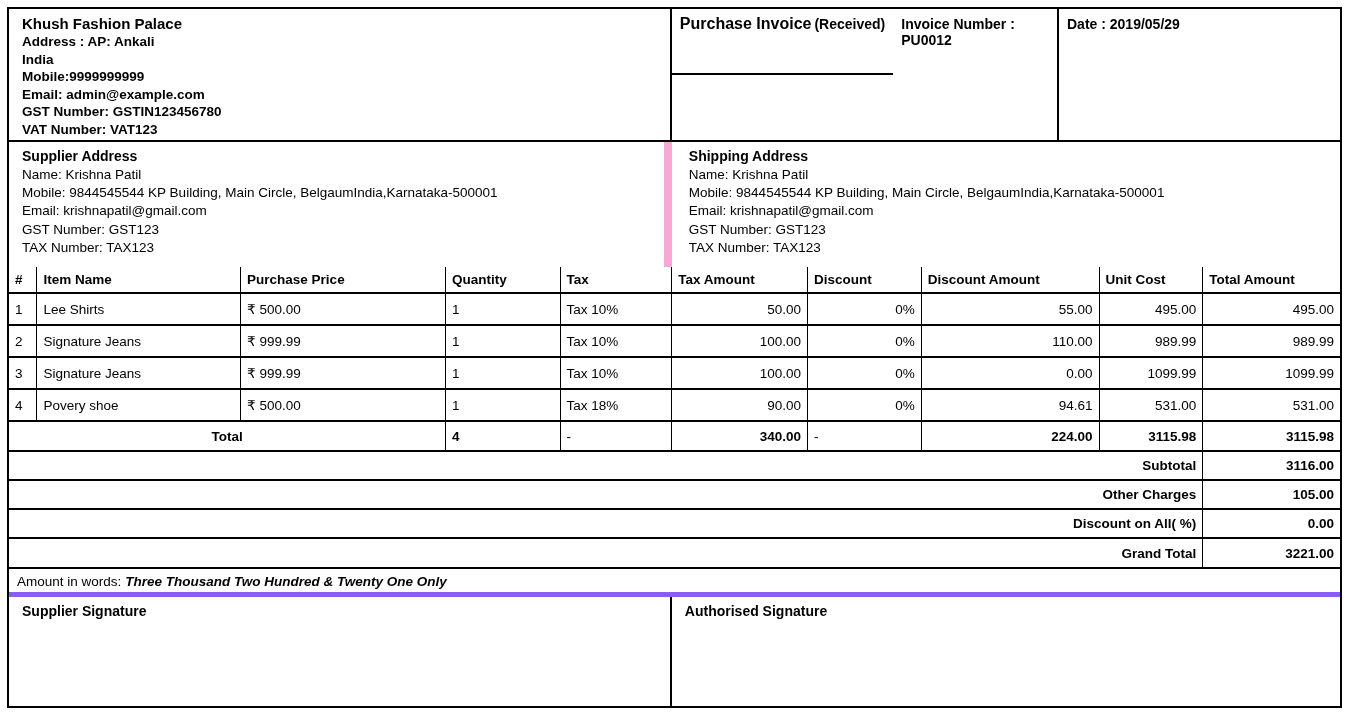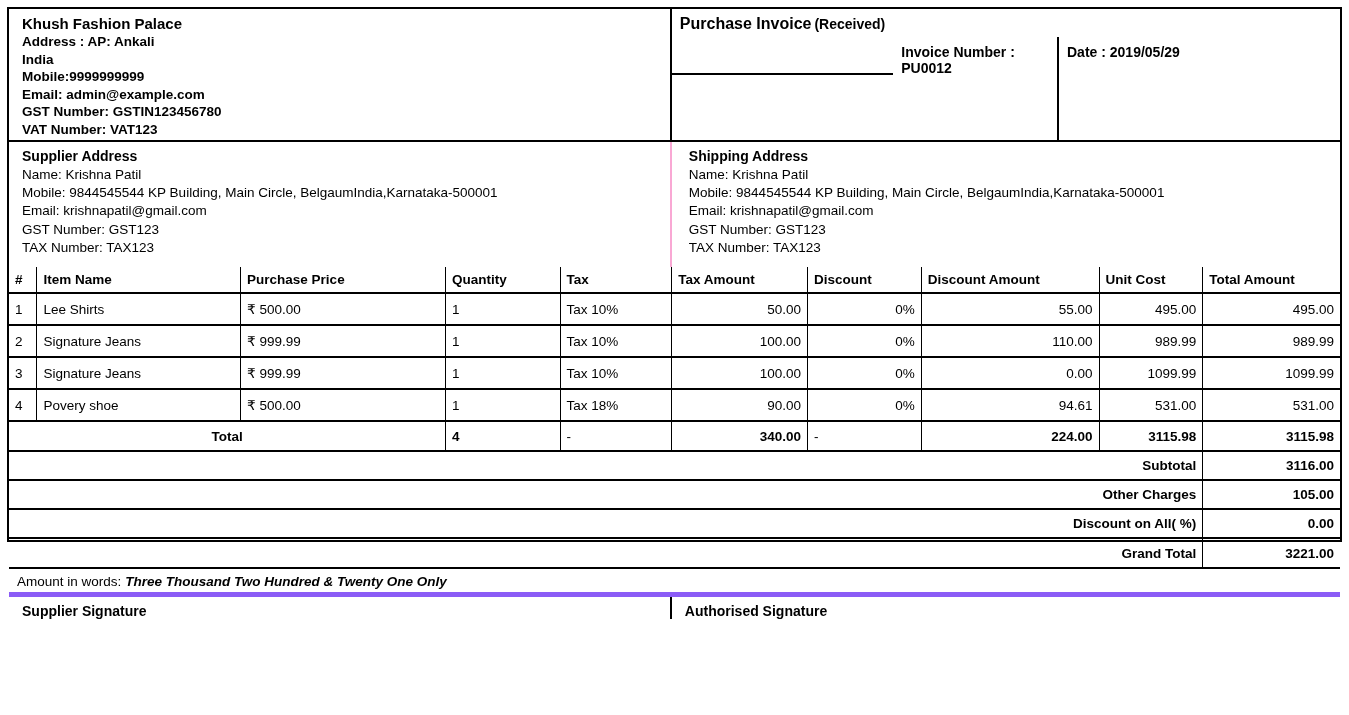--- a/index.html
+++ b/index.html
@@ -5,44 +5,44 @@
   * { margin: 0; padding: 0; box-sizing: border-box; }
   html, body { background: #ffffff; }
   body {
     width: 1349px; height: 715px;
     font-family: "Liberation Sans", "DejaVu Sans", sans-serif;
     color: #000000;
     position: relative;
   }
   .page {
     position: absolute; left: 7px; top: 7px;
-    width: 1335px; height: 535px;
+    width: 1335px; height: 701px;
     border: 2px solid #000;
     display: flex; flex-direction: column;
     background: #fff;
   }
 
   
   .top-row { display: flex; height: 131px; flex: none; }
   .company-cell { width: 49.8%; border-right: 2px solid #000; padding: 5px 10px 0 13px; }
   .company-name { font-size: 15px; font-weight: bold; line-height: 19px; }
   .company-line { font-size: 13.5px; font-weight: bold; line-height: 17.6px; }
 
   .invoice-cell { flex: 1; display: flex; flex-direction: row; }
   .invoice-title-cell { height: 66px; border-bottom: 2px solid #000; padding: 6px 8px; }
   .inv-title { font-size: 16px; font-weight: bold; }
   .inv-subtitle { font-size: 14px; font-weight: bold; margin-left: 3px; }
-  .invoice-meta { flex: 1; display: flex; margin-top: 28px; }
+  .invoice-meta { flex: 1; display: flex; }
   .invoice-number-cell { width: 37.1%; border-right: 2px solid #000; padding: 7px 8px; font-size: 14px; font-weight: bold; }
   .invoice-date-cell { flex: 1; padding: 7px 8px; font-size: 14px; font-weight: bold; }
 
   
   .address-row { display: flex; height: 127px; flex: none; border-top: 2px solid #000; }
   .addr { padding: 5px 10px 0 13px; }
-  .addr-supplier { width: 49.8%; border-right: 2px solid #f9a8d4; }
+  .addr-supplier { width: 49.8%; border-right: 8px solid #f9a8d4; }
   .addr-shipping { flex: 1; padding-left: 17px; }
   .addr-heading { font-size: 14px; font-weight: bold; line-height: 19px; }
   .addr-line { font-size: 13.5px; line-height: 18.2px; }
 
   
   table { width: 100%; border-collapse: collapse; border-style: hidden; table-layout: fixed; flex: none; }
   th, td {
     border: 1px solid #000;
     padding: 2px 6px;
     font-size: 13.5px;

